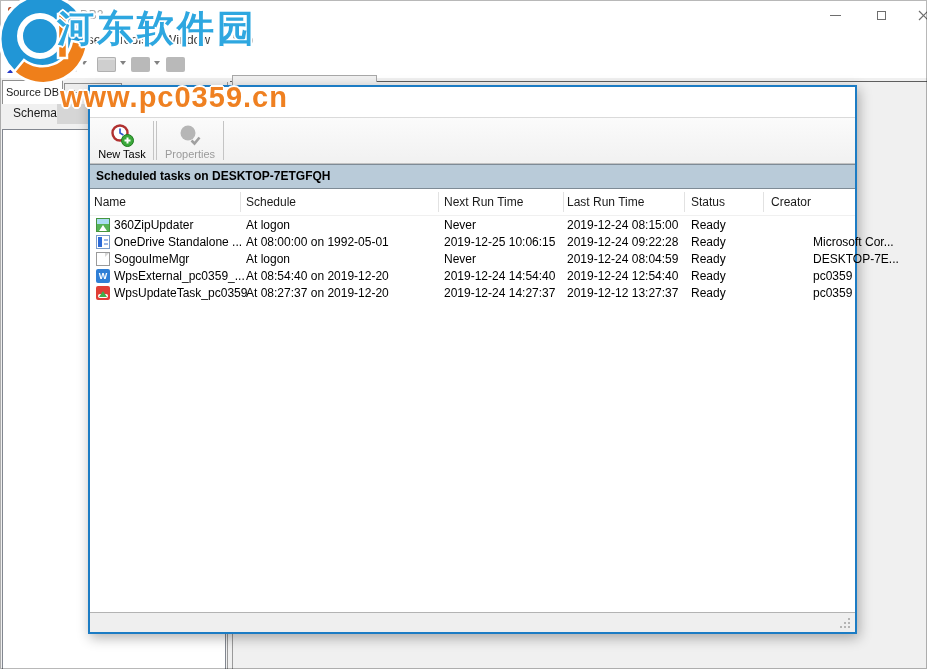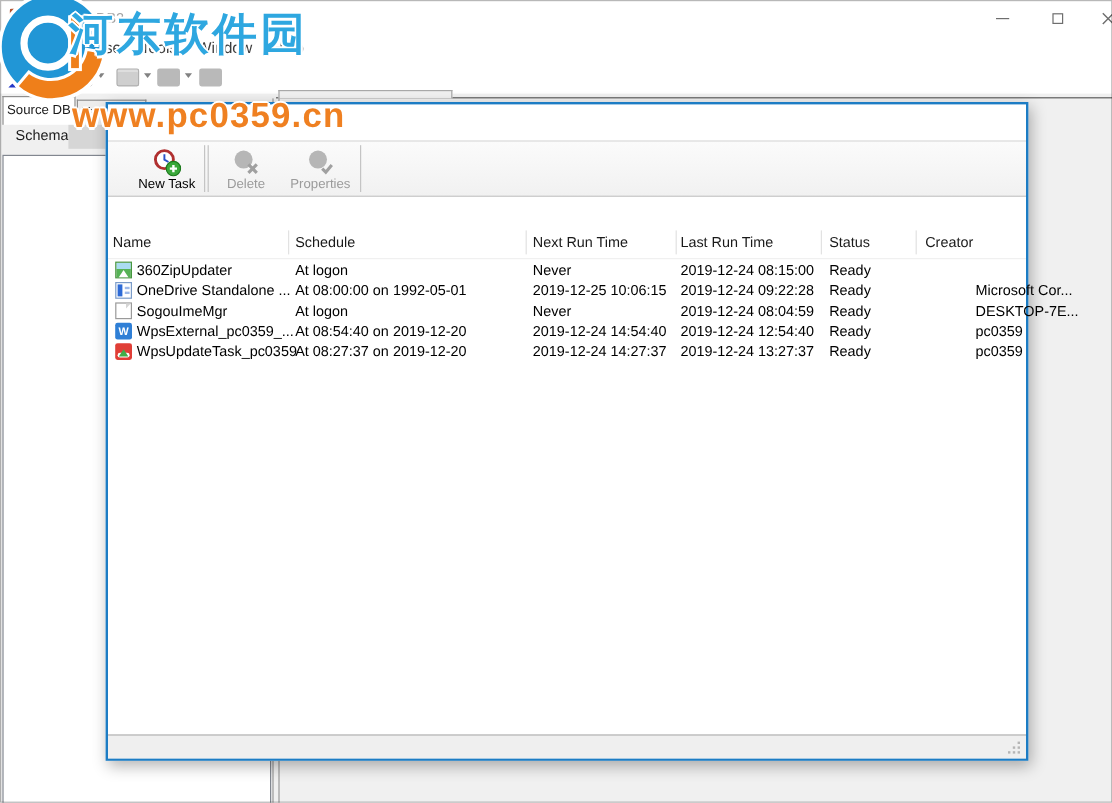--- a/index.html
+++ b/index.html
@@ -58,21 +58,21 @@
   .dlg-titlebar { position:absolute; left:0; top:0; width:765px; height:30px; background:#fff; }
   .dlg-icon { position:absolute; left:8px; top:7px; width:16px; height:16px; }
   .dlg-title { position:absolute; left:32px; top:0; line-height:30px; font-size:13px; color:#111; }
   .dlg-btn { position:absolute; top:0; width:32px; height:30px; display:flex; align-items:center; justify-content:center; }
   .db-min { left:621px; } .db-max { left:666px; } .db-close { left:712px; }
   .dglyph-min { width:12px; height:1px; background:#222; }
   .dglyph-max { width:10px; height:10px; border:1px solid #222; }
 
   .dlg-toolbar { position:absolute; left:0; top:30px; width:765px; height:47px;
     background:linear-gradient(#fbfbfb,#f1f1f1); border-top:1px solid #dadada; border-bottom:1px solid #c2c2c2;
-    display:flex; align-items:stretch; padding-left:19px; }
+    display:flex; align-items:stretch; padding-left:2px; }
   .tbtn { width:60px; border:none; background:transparent; display:flex; flex-direction:column; align-items:center; justify-content:center; gap:1px;
     font-family:inherit; font-size:11px; color:#000; padding-top:2px; }
   .tbtn.wide { width:64px; }
   .tbtn.disabled { color:#9b9b9b; }
   .tbtn-sep { width:1px; background:#c4c4c4; margin:3px 1px; }
 
   .dlg-header { position:absolute; left:0; top:77px; width:765px; height:25px; background:#b9cbd9;
     border-top:1px solid #7e8b96; border-bottom:1px solid #7e8b96; font-weight:bold; font-size:12px; color:#000;
     line-height:23px; padding-left:6px; }
 
@@ -188,37 +188,31 @@
       <svg width="24" height="24" viewBox="0 0 24 24">
         <circle cx="10" cy="10" r="7.5" fill="#fff" stroke="#b03030" stroke-width="2.4"></circle>
         <path d="M10 5.5 V10 L13.4 12" stroke="#2a51c8" stroke-width="1.6" fill="none"></path>
         <circle cx="17.5" cy="17.5" r="6" fill="#3aa83a" stroke="#1d7a1d"></circle>
         <path d="M17.5 14.5 V20.5 M14.5 17.5 H20.5" stroke="#fff" stroke-width="2"></path>
       </svg>
       <span>New Task</span>
     </button>
     <div class="tbtn-sep"></div>
     <div class="tbtn-sep"></div>
-    <button class="tbtn disabled">
-      <svg width="24" height="24" viewBox="0 0 24 24">
-        <circle cx="10" cy="10" r="7.5" fill="#b6b6b6"></circle>
-        <path d="M14 14 L21 21 M21 14 L14 21" stroke="#a0a0a0" stroke-width="2.6"></path>
-      </svg>
-      <span>Delete</span>
-    </button>
     <button class="tbtn wide disabled">
       <svg width="24" height="24" viewBox="0 0 24 24">
         <circle cx="10" cy="10" r="7.5" fill="#b6b6b6"></circle>
         <path d="M13.5 17.5 l3 3 5 -6" stroke="#a0a0a0" stroke-width="2.6" fill="none"></path>
       </svg>
       <span>Properties</span>
     </button>
     <div class="tbtn-sep"></div>
   </div>
 
+  <div class="dlg-header">Scheduled tasks on DESKTOP-7ETGFQH</div>
 
   <div class="tbl">
     <div class="tbl-head">
       <span class="th" style="left:4px">Name</span>
       <span class="th" style="left:156px">Schedule</span>
       <span class="th" style="left:354px">Next Run Time</span>
       <span class="th" style="left:477px">Last Run Time</span>
       <span class="th" style="left:601px">Status</span>
       <span class="th" style="left:681px">Creator</span>
       <div class="th-div" style="left:150px"></div>
@@ -262,21 +256,21 @@
     <span class="cell c-next">2019-12-24 14:54:40</span>
     <span class="cell c-last">2019-12-24 12:54:40</span>
     <span class="cell c-status">Ready</span>
     <span class="cell c-creator">pc0359</span>
   </div>
         <div class="trow">
     <span class="row-icon icon-wps-update"></span>
     <span class="cell c-name">WpsUpdateTask_pc0359</span>
     <span class="cell c-sched">At 08:27:37 on 2019-12-20</span>
     <span class="cell c-next">2019-12-24 14:27:37</span>
-    <span class="cell c-last">2019-12-24 13:27:37</span>
+    <span class="cell c-last">2019-12-12 13:27:37</span>
     <span class="cell c-status">Ready</span>
     <span class="cell c-creator">pc0359</span>
   </div>
       </div>
   </div>
 
   <div class="dlg-statusbar">
     <div class="grip"></div>
   </div>
 </div>

